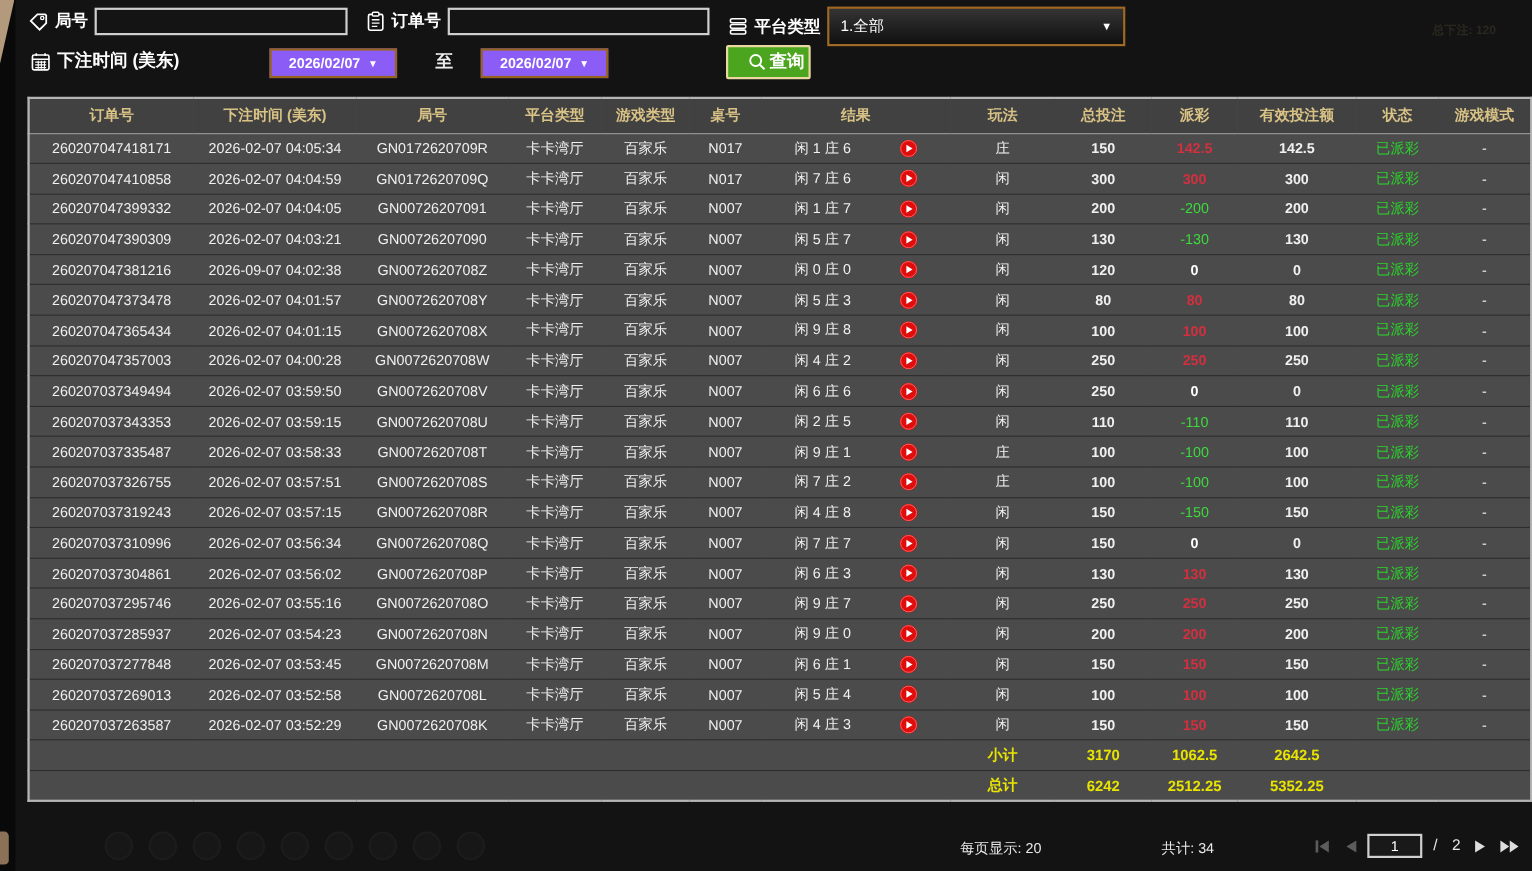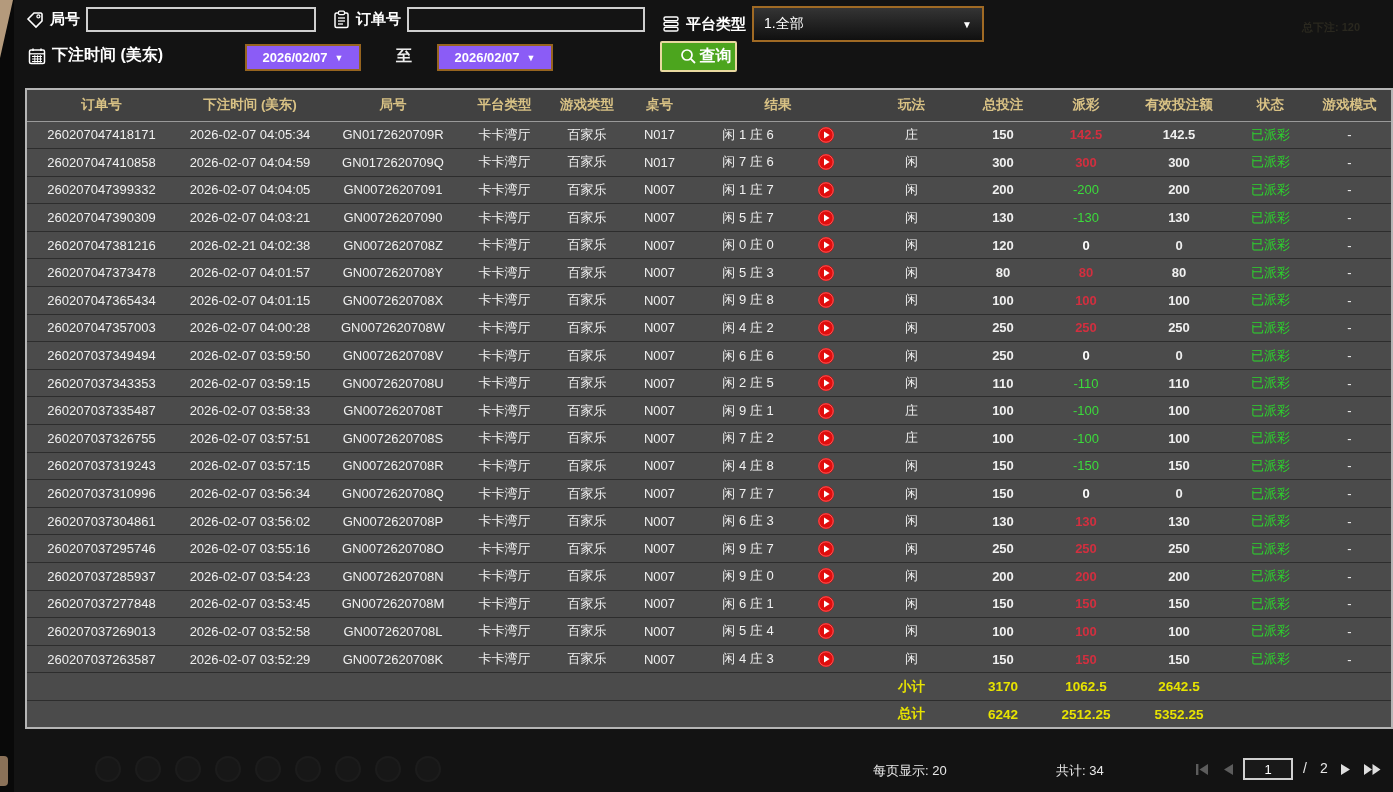--- a/index.html
+++ b/index.html
@@ -20,21 +20,21 @@
   .wm-text { position:absolute; left:1302px; top:20px; font-size:11px; font-weight:bold;
              color:#2a281f; white-space:nowrap; }
   .wm-chips { position:absolute; left:95px; top:756px; display:flex; gap:14px; opacity:.55; }
   .wm-chips i { width:26px; height:26px; border-radius:50%; background:#1c1c1c; border:2px solid #242424; }
   
   .fgroup { position:absolute; display:flex; align-items:center; gap:6px; }
   .flabel { font-size:15px; font-weight:bold; color:#fff; white-space:nowrap; }
   .ficon  { display:inline-flex; align-items:center; }
   .txt-input { height:25px; background:#141414; border:2px solid #cfcfcf; color:#fff;
                font-size:13px; padding:0 6px; outline:none; }
-  .dd { position:relative; width:232px; height:29px; border:2px solid #a06a24;
+  .dd { position:relative; width:271px; height:29px; border:2px solid #a06a24;
         background:linear-gradient(#343434,#101010); color:#fff; font-size:14px;
         display:flex; align-items:center; padding:16px 10px; cursor:pointer; }
   .dd .arrow { position:absolute; right:10px; font-size:10px; color:#fff; }
   .date-btn { position:absolute; width:116px; height:27px; background:#8b5cf6; border:2px solid #96641f;
               color:#fff; font-size:13px; font-weight:bold; display:flex; align-items:center;
               justify-content:center; gap:7px; cursor:pointer; }
   .date-btn .arrow { font-size:9px; }
   .to-label { position:absolute; left:396px; top:46px; font-size:16px; font-weight:bold; }
   .query-btn { position:absolute; left:660px; top:41px; width:77px; height:31px;
                background:#4ca51e; border:2px solid #e9d9a0; border-radius:2px; color:#fff;
@@ -299,21 +299,21 @@
           </td>
           <td>闲</td>
           <td class="bet-val">130</td>
           <td class="pay-neg">-130</td>
           <td class="bet-val">130</td>
           <td class="status-paid">已派彩</td>
           <td>-</td>
         </tr>
         <tr>
           <td>260207047381216</td>
-          <td>2026-02-21 04:02:38</td>
+          <td>2026-09-07 04:02:38</td>
           <td>GN0072620708Z</td>
           <td>卡卡湾厅</td>
           <td>百家乐</td>
           <td>N007</td>
           <td>
             <div class="result-wrap">
               <span>闲 0 庄 0</span>
               <span class="play-icon">
                 <svg width="16" height="16" viewBox="0 0 16 16">
                   <circle cx="8" cy="8" r="8" fill="#e00d0d"></circle>

